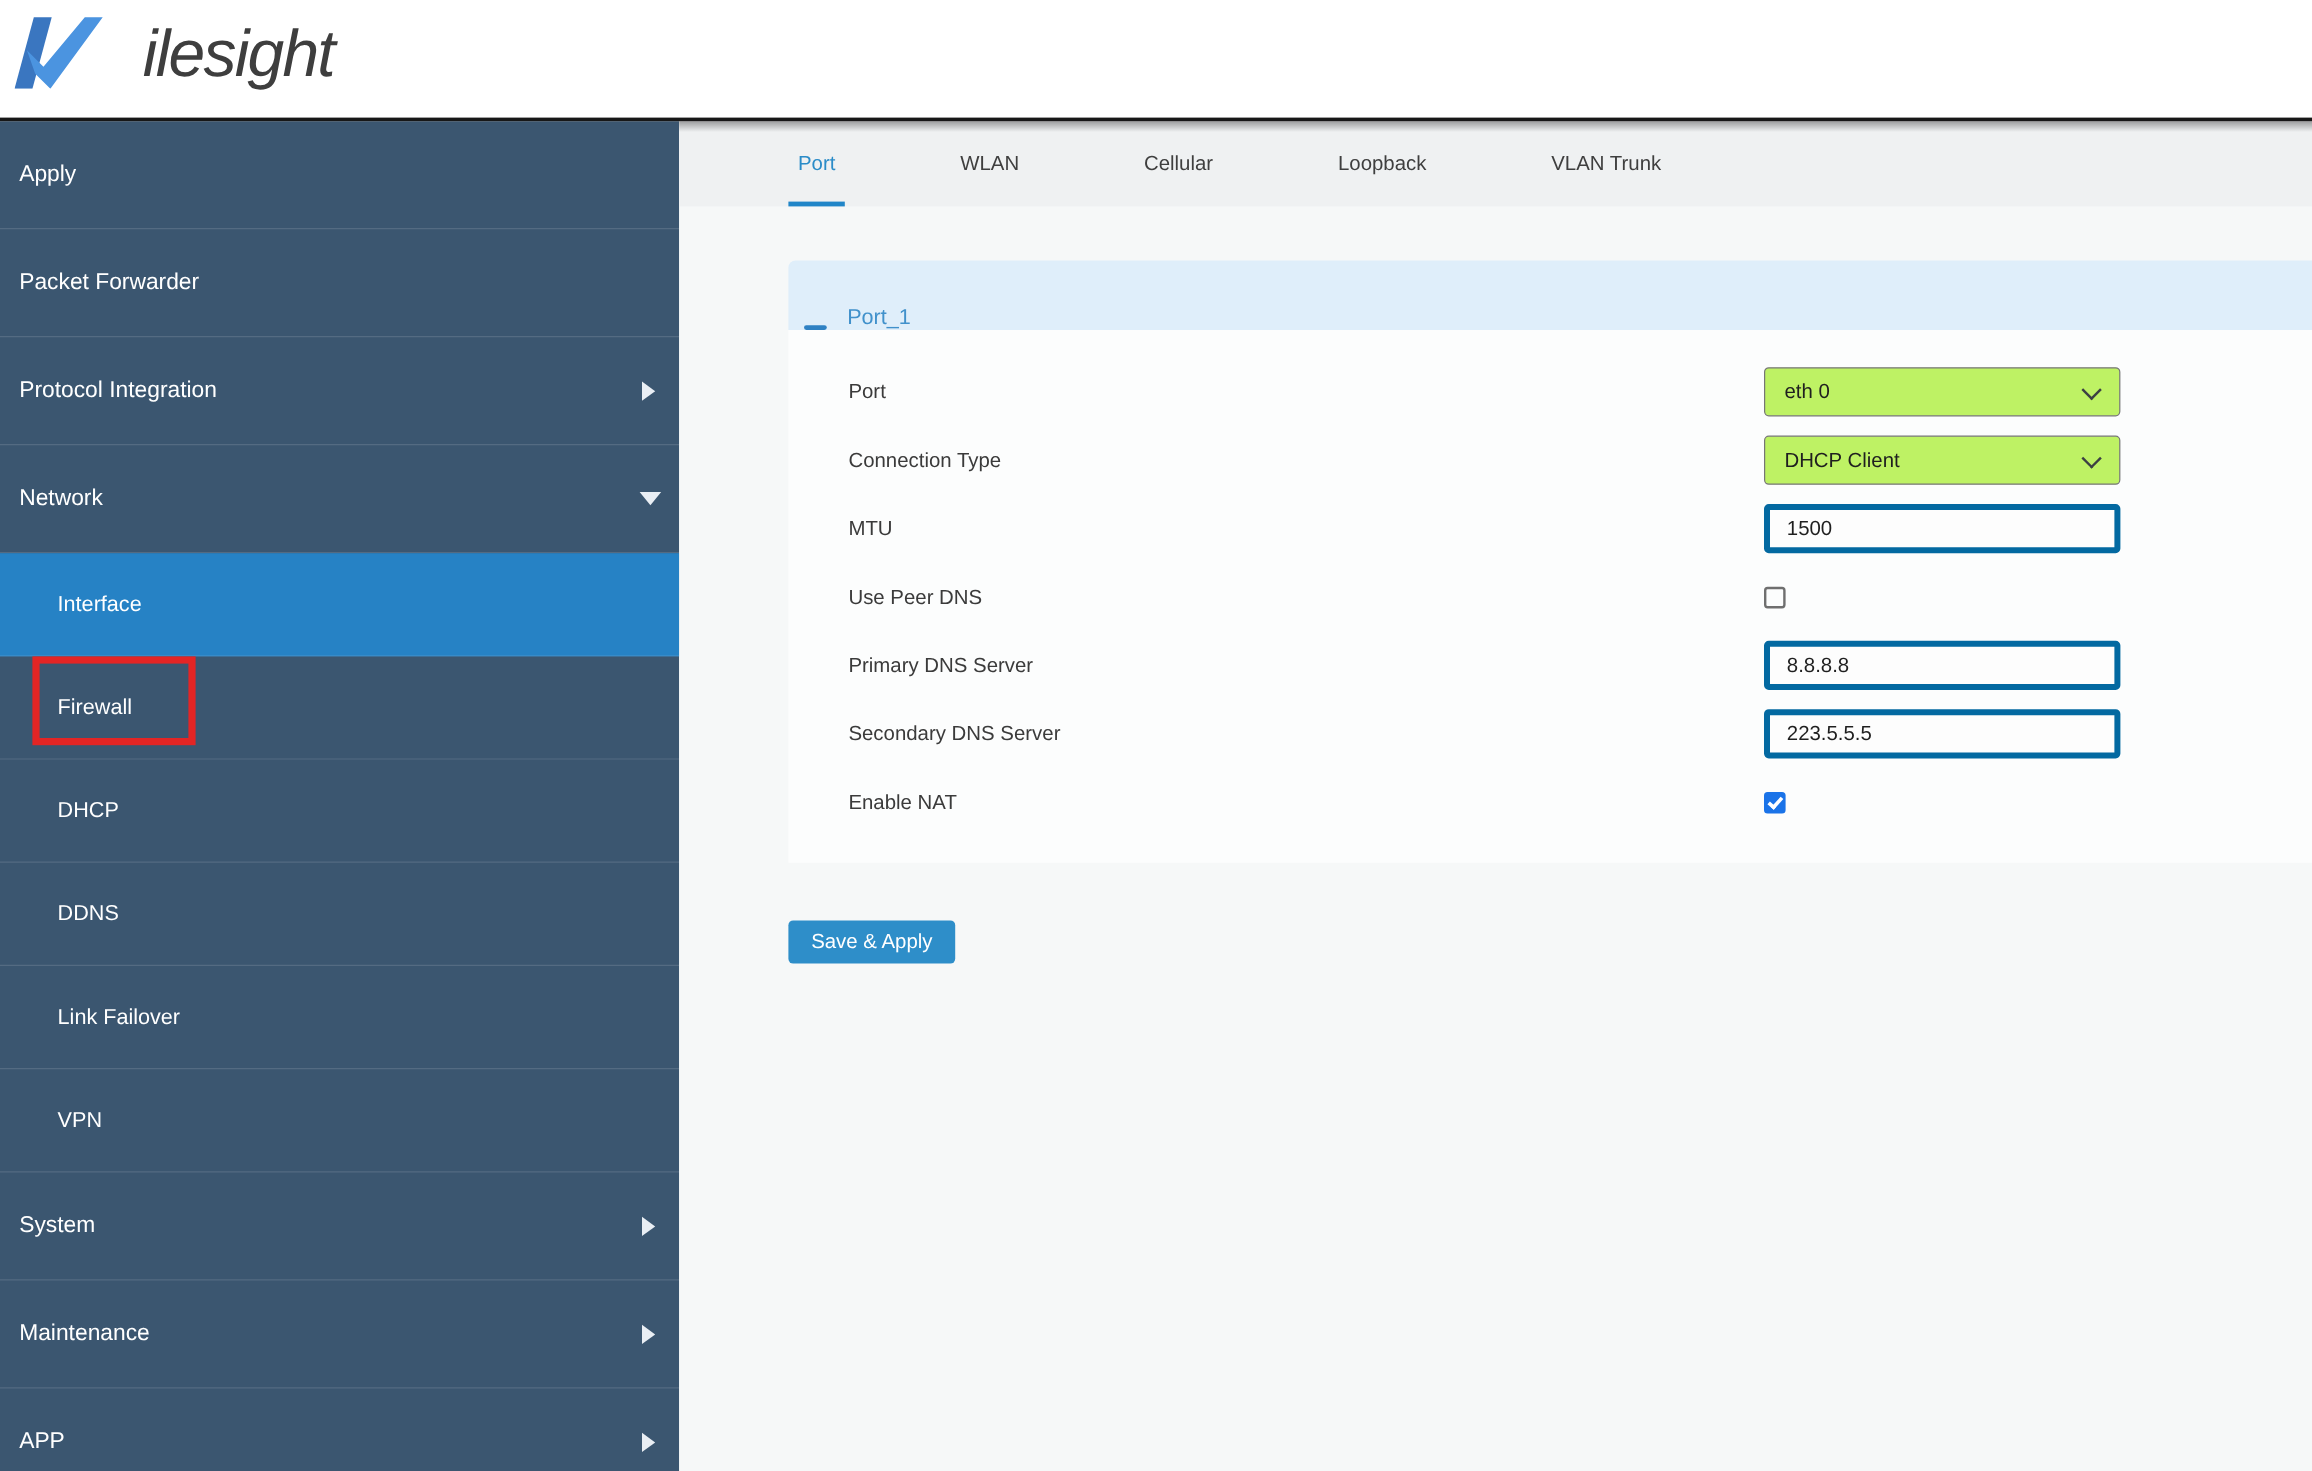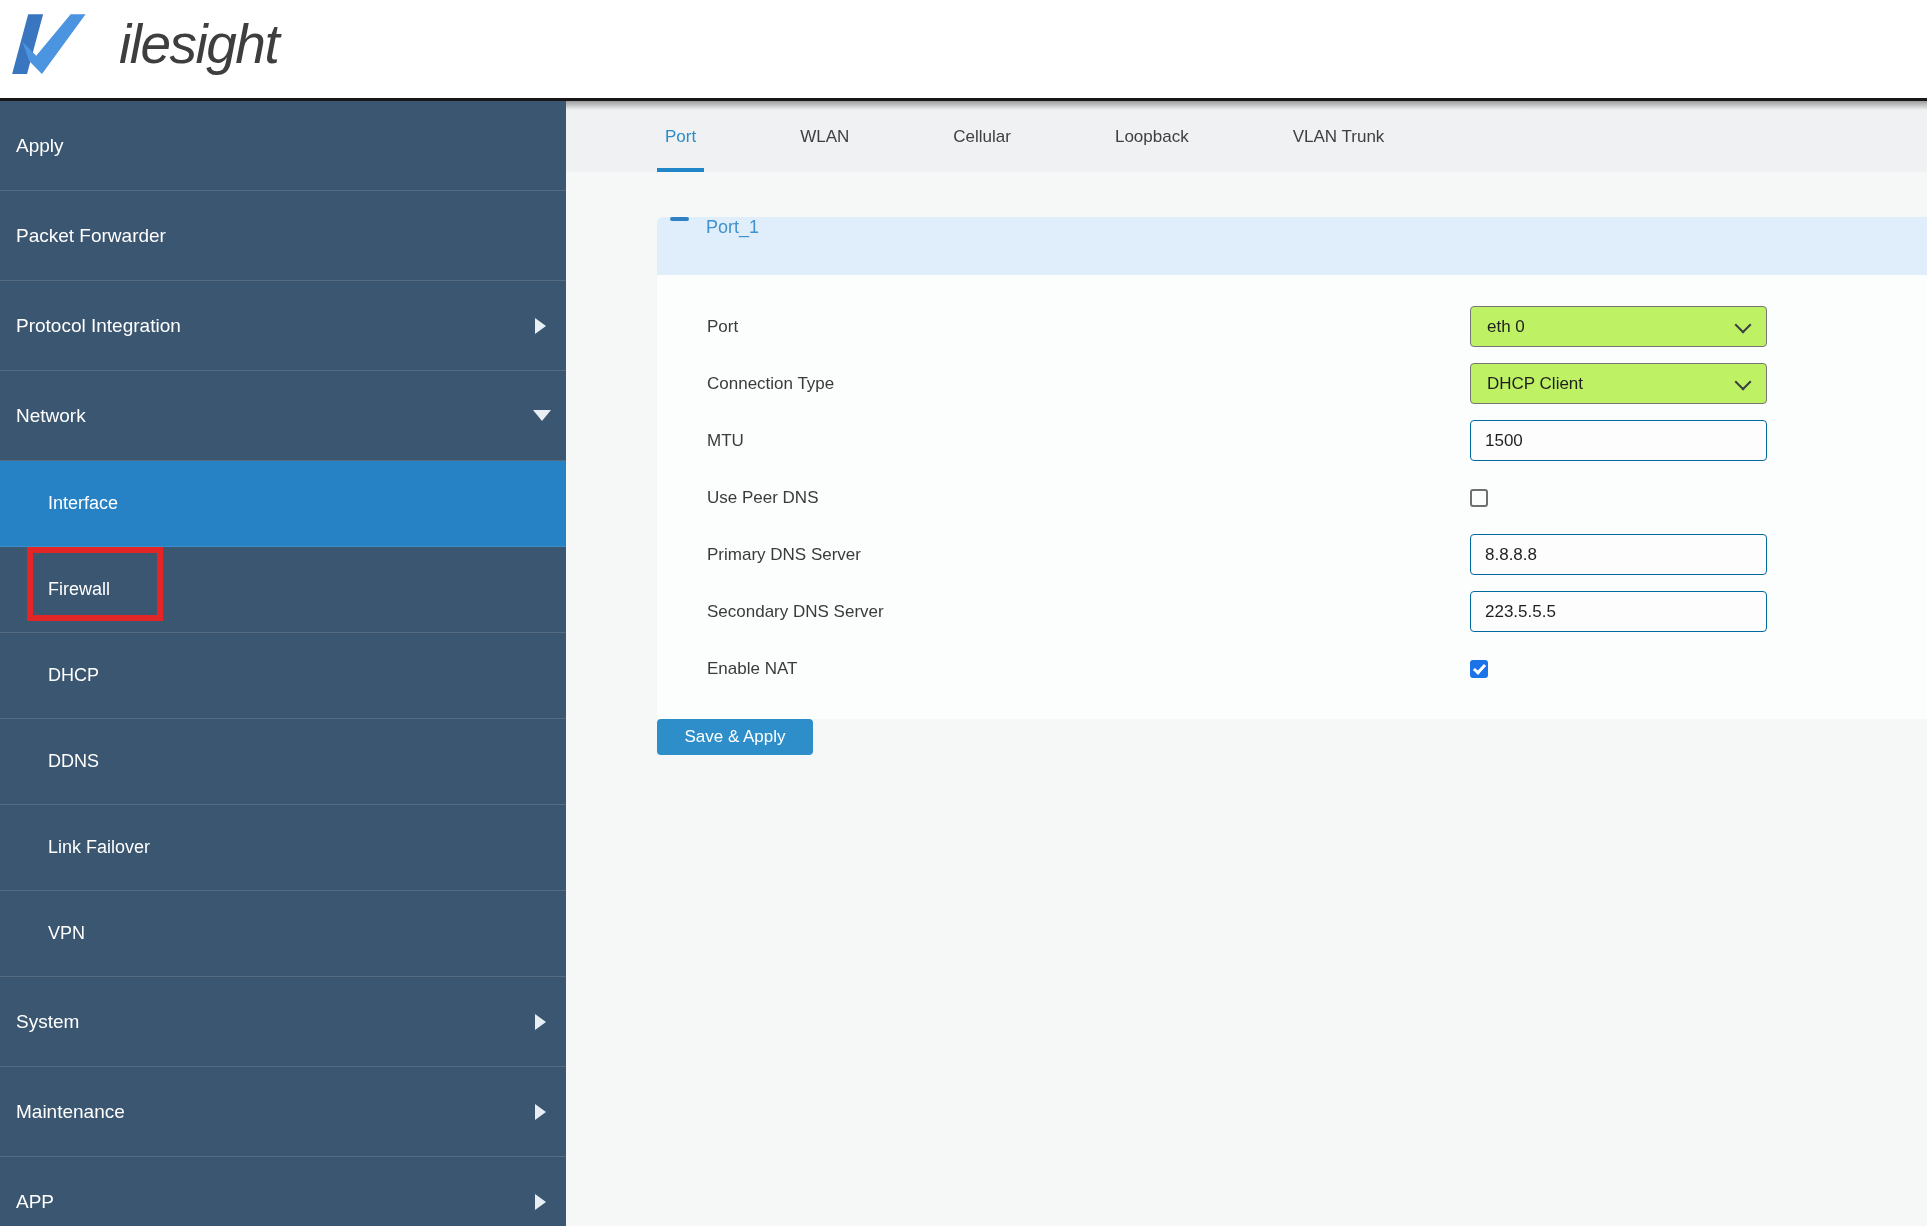--- a/index.html
+++ b/index.html
@@ -59,21 +59,21 @@
   }
   .tab.active { color:#2b8cc8; }
   .tab.active::after {
     content:""; position:absolute; left:18px; right:18px; bottom:0; height:4px; background:#2186c8;
   }
 
   .main { position:relative; height:1054px; box-sizing:border-box; padding:45px 0 0 91px; }
 
   .panel-band {
     height:58px; background:#dfeefa; border-radius:6px 0 0 0;
-    display:flex; align-items:flex-start; cursor:pointer;
+    display:flex; align-items:flex-end; cursor:pointer;
   }
   .collapse-minus { width:19px; height:4px; background:#2f81c3; border-radius:2px; margin-left:13px; cursor:pointer; }
   .panel-title { margin-left:17px; color:#4191cb; font-size:18px; }
 
   .panel-body { background:#fcfdfd; height:444px; box-sizing:border-box; padding-top:23px; }
   .form-row { height:57px; display:flex; align-items:center; padding-left:50px; }
   .form-label { width:763px; font-size:17px; color:#3b3b3b; }
   .control-col { width:300px; position:relative; }
 
   .select-box {
@@ -82,35 +82,35 @@
     display:flex; align-items:center; padding-left:16px;
     font-size:17px; color:#1f1f1f; cursor:pointer;
   }
   .chevron {
     position:absolute; right:17px; top:12px; width:10px; height:10px;
     border-right:2px solid #3c4043; border-bottom:2px solid #3c4043;
     transform:rotate(45deg);
   }
   .text-input {
     width:297px; height:41px; box-sizing:border-box;
-    border:1px solid #0369a1; border-radius:4px; background:#fdfdfd;
+    border:5px solid #0369a1; border-radius:4px; background:#fdfdfd;
     padding:0 8px 0 14px; font-size:17px; color:#1f1f1f; font-family:inherit;
   }
   .checkbox {
     width:18px; height:18px; box-sizing:border-box;
     border:2px solid #6f6f6f; border-radius:3px; background:#fcfdfd; cursor:pointer;
   }
   .checkbox.checked { border:none; background:#1a73e8; position:relative; }
   .checkbox.checked::after {
     content:""; position:absolute; left:6px; top:2px; width:4px; height:9px;
     border-right:3px solid #fff; border-bottom:3px solid #fff; transform:rotate(42deg);
   }
 
   .save-btn {
-    display:block; width:156px; height:36px;
+    display:block; margin-top:48px; width:139px; height:36px;
     background:#2e8ec9; color:#ffffff; border:none; border-radius:4px;
     font-size:17px; font-family:inherit; cursor:pointer;
   }
 </style>
 </head>
 <body>
 
 <div class="header">
   <div class="logo">
     <svg viewBox="0 0 66 54" aria-hidden="true">

